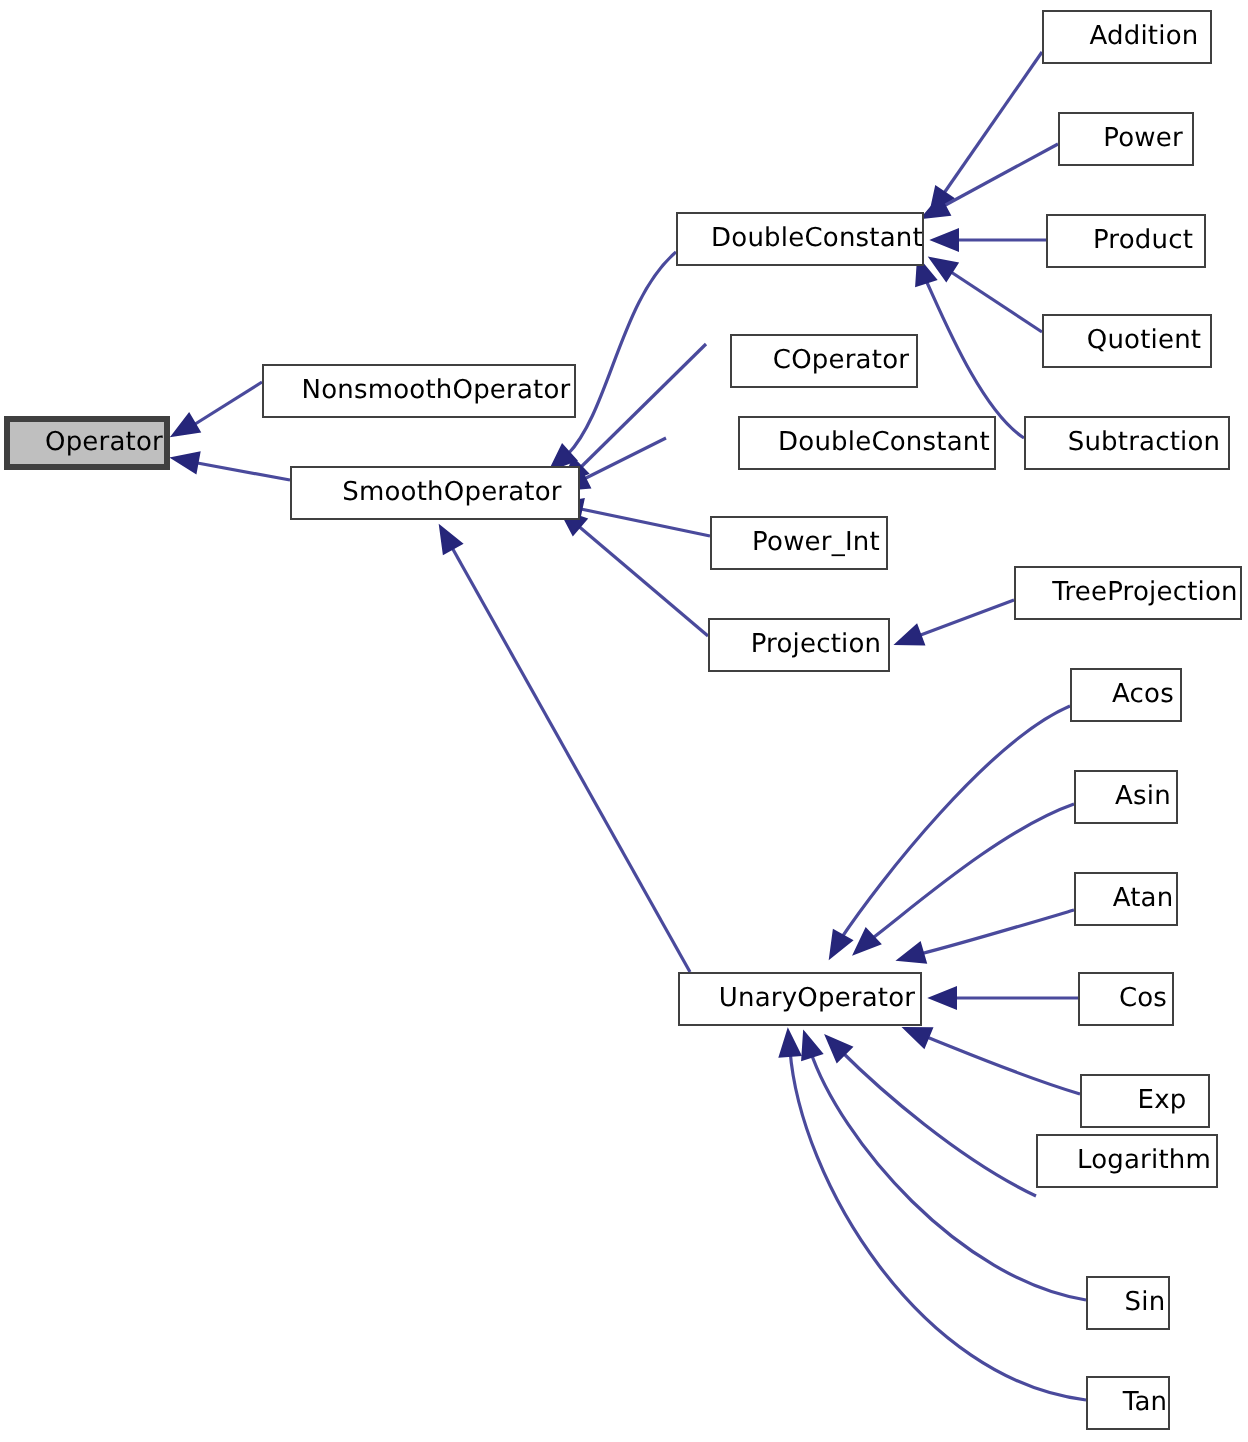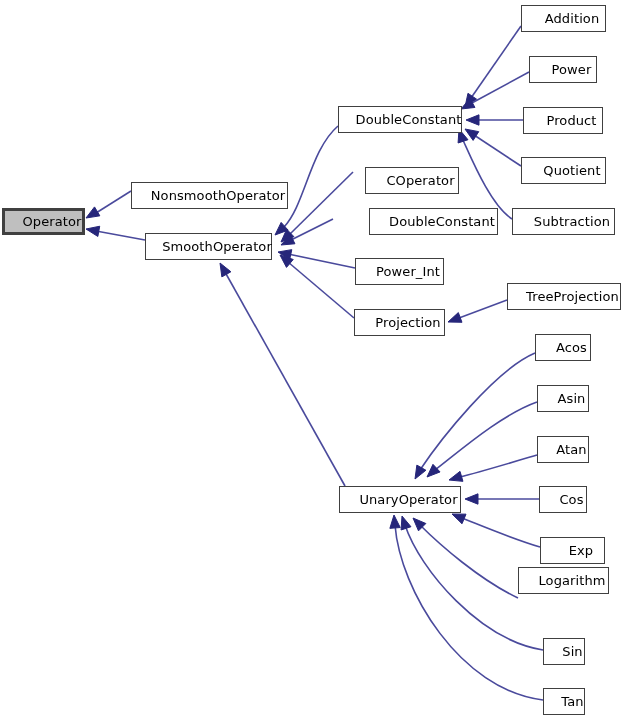--- a/index.html
+++ b/index.html
@@ -98,21 +98,21 @@
       <path d="M 543 700 C 460 690 400 590 395 525" fill="none" stroke="#4a4a9c" stroke-width="1.6"></path>
       <polygon points="394,515 400.2201273380654,527.5439234650986 389.85324844128974,528.3732737768406" fill="#26267a" stroke="#26267a" stroke-width="1"></polygon>
     </svg>
   <div id="node-layer">
       <div class="node highlight" style="left: 2px; top: 208px; width: 83px; height: 27px; background: rgb(191, 191, 191); border-color: rgb(64, 64, 64);">
         <span class="node-label">Operator</span>
       </div>
       <div class="node" style="left: 131px; top: 182px; width: 157px; height: 27px; background: rgb(255, 255, 255); border-color: rgb(64, 64, 64);">
         <span class="node-label">NonsmoothOperator</span>
       </div>
-      <div class="node" style="left: 145px; top: 233px; width: 127px; height: 27px; background: rgb(255, 255, 255); border-color: rgb(64, 64, 64);">
+      <div class="node" style="left: 145px; top: 233px; width: 145px; height: 27px; background: rgb(255, 255, 255); border-color: rgb(64, 64, 64);">
         <span class="node-label">SmoothOperator</span>
       </div>
       <div class="node" style="left: 338px; top: 106px; width: 124px; height: 27px; background: rgb(255, 255, 255); border-color: rgb(64, 64, 64);">
         <span class="node-label">DoubleConstant</span>
       </div>
       <div class="node" style="left: 353px; top: 167px; width: 94px; height: 27px; background: rgb(255, 255, 255); border-color: rgb(64, 64, 64); margin-left: 12px;">
         <span class="node-label">COperator</span>
       </div>
       <div class="node" style="left: 333px; top: 208px; width: 129px; height: 27px; background: rgb(255, 255, 255); border-color: rgb(64, 64, 64); margin-left: 36px;">
         <span class="node-label">DoubleConstant</span>

